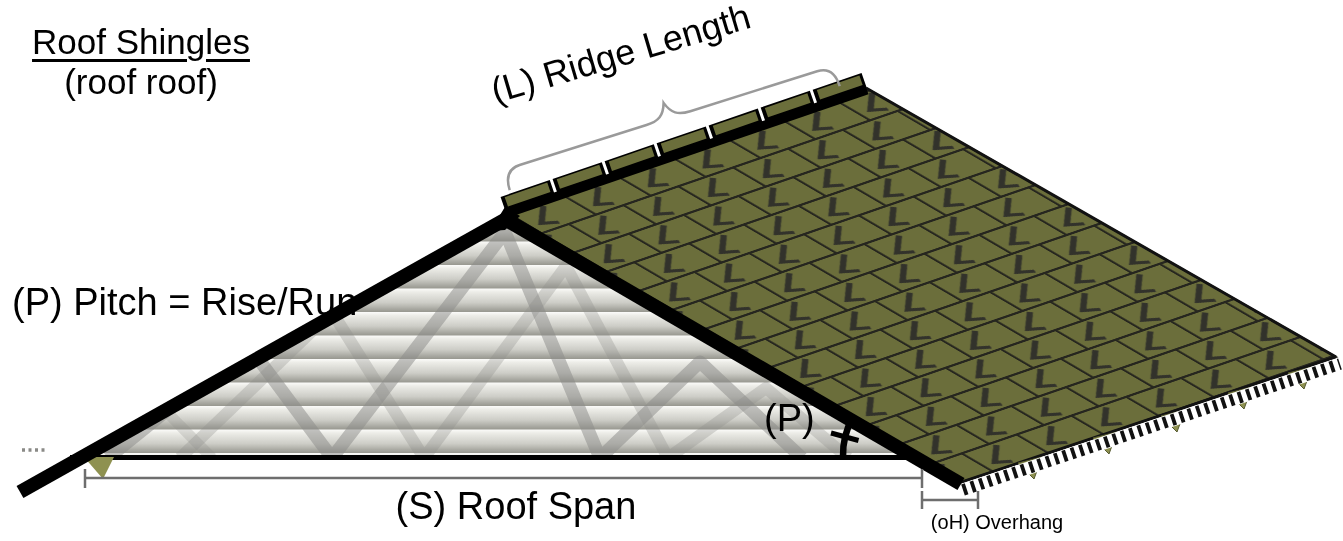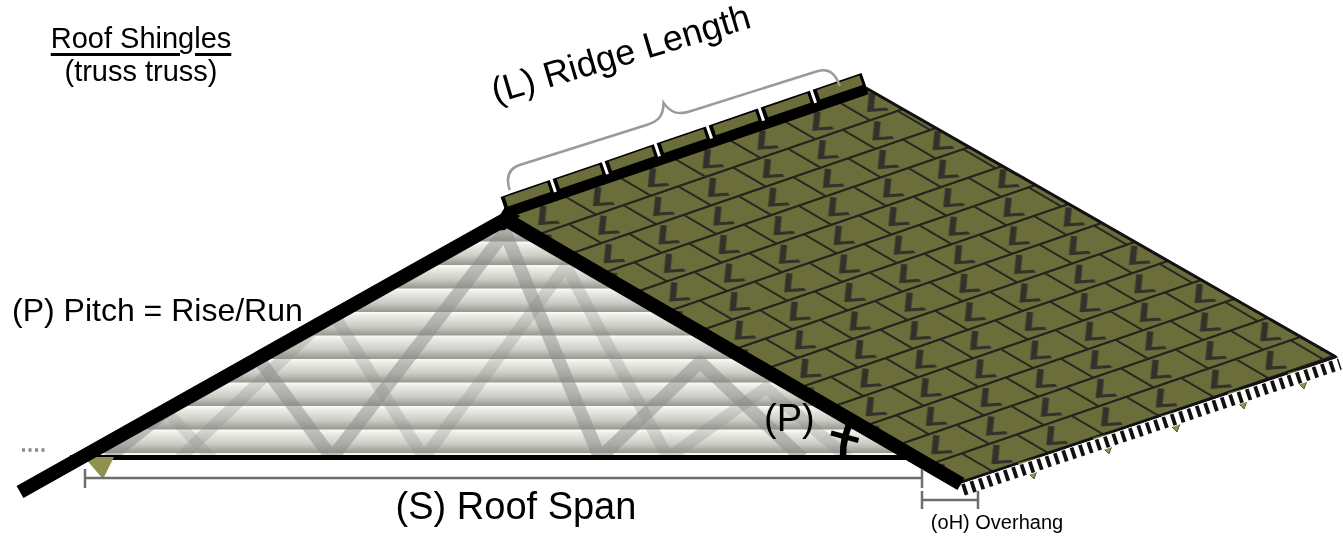--- a/index.html
+++ b/index.html
@@ -6,23 +6,23 @@
   #stage{
     position:relative;
     width:1343px;height:541px;
     overflow:hidden;
     background:#ffffff;
     font-family:"Liberation Sans", sans-serif;
     color:#000;
   }
   #diagram-svg{position:absolute;left:0;top:0;}
   .lbl{position:absolute;white-space:nowrap;line-height:1.15;}
-  #title-block{left:25px;top:22px;width:232px;text-align:center;font-size:29px;}
+  #title-block{left:25px;top:22px;width:232px;text-align:center;font-size:35px;}
   #title-line1{text-decoration:underline;text-decoration-thickness:3px;text-underline-offset:5px;}
-  #pitch-formula{left:12px;top:292px;font-size:32px;}
+  #pitch-formula{left:12px;top:281px;font-size:38px;}
   #ridge-length{left:498px;top:70px;font-size:36px;transform:rotate(-16.5deg);transform-origin:0 100%;}
   #span-label{left:316px;top:485px;width:400px;text-align:center;font-size:38px;}
   #p-symbol{left:764px;top:397px;font-size:38px;}
   #overhang-label{left:907px;top:511px;width:180px;text-align:center;font-size:20px;}
   .web{fill:none;stroke-width:13;stroke-linejoin:round;opacity:.5;}
   .web2{fill:none;stroke-width:12;stroke-linejoin:round;opacity:.3;}
   .web3{fill:none;stroke-width:11;stroke-linejoin:round;opacity:.25;}
 </style>
 </head>
 <body>
@@ -120,21 +120,21 @@
 
     <g stroke="#6E6E6E" stroke-width="2.5">
       <line x1="922" y1="500" x2="978" y2="500" stroke="#6E6E6E"></line>
       <line x1="922" y1="491" x2="922" y2="509" stroke="#6E6E6E"></line>
       <line x1="978" y1="491" x2="978" y2="509" stroke="#6E6E6E"></line>
     </g>
   </svg>
 
   <div class="lbl" id="title-block">
     <div id="title-line1">Roof Shingles</div>
-    <div id="title-line2">(truss truss)</div>
+    <div id="title-line2">(roof roof)</div>
   </div>
 
   <div class="lbl" id="pitch-formula">(P) Pitch = Rise/Run</div>
 
   <div class="lbl" id="ridge-length">(L) Ridge Length</div>
 
   <div class="lbl" id="span-label">(S) Roof Span</div>
 
   <div class="lbl" id="p-symbol">(P)</div>
 

